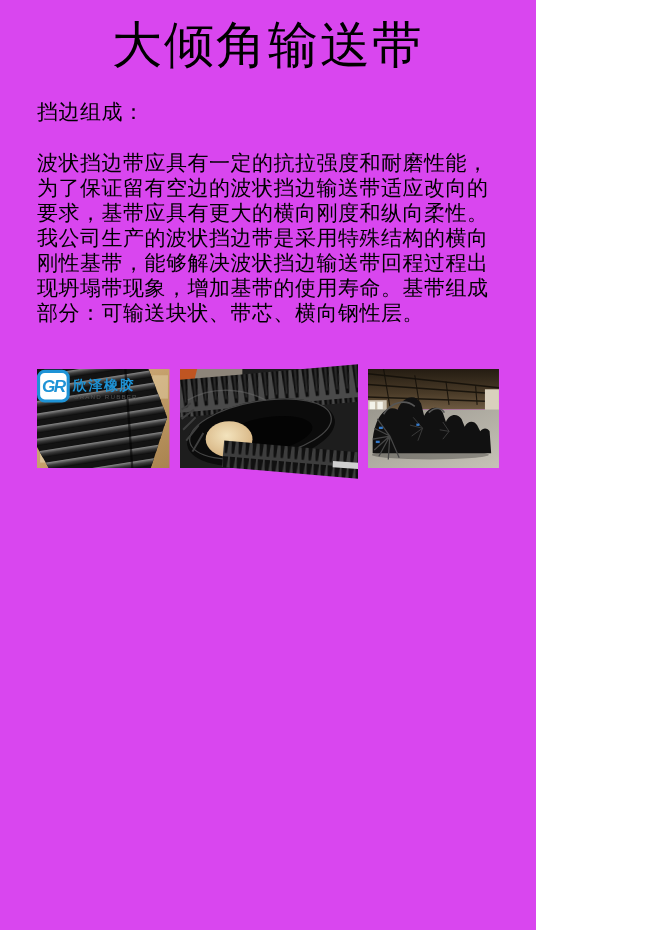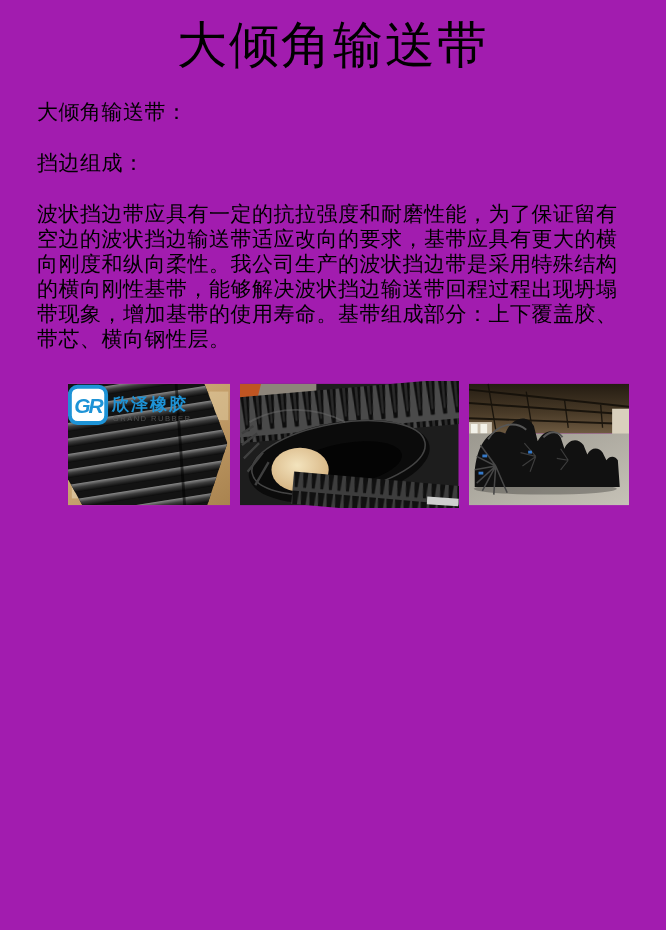--- a/index.html
+++ b/index.html
@@ -2,21 +2,21 @@
 <html><head>
 <meta charset="utf-8">
 <style>
   html,body{margin:0;padding:0;background:#ffffff;}
   body{
     width:666px;
     min-height:930px;
     font-family:"Liberation Sans","DejaVu Sans",sans-serif;
     color:#000;
   }
-  .page{width:666px;min-height:930px;background:#a21caf;overflow:hidden;}
+  .page{width:536px;min-height:930px;background:#d946ef;overflow:hidden;}
   h1.page-title{
     margin:14px 0 23px 0;
     font-size:50px;
     line-height:62px;
     font-weight:400;
     text-align:center;
     letter-spacing:2px;
     color:#000;
   }
   .article{
@@ -28,35 +28,33 @@
   .article p{
     margin:0 0 26px 0;
     text-align:left;
     word-break:break-word;
   }
   .gallery{
     display:flex;
     gap:10px;
     padding:4px 37px;
     align-items:flex-end;
-    margin-left:31px;
   }
   .gallery svg{display:block;}
 </style>
 </head>
 <body>
 
 <div class="page">
 
   <h1 class="page-title">大倾角输送带</h1>
 
   <div class="article">
-    <p>大倾角输送带：</p>
     <p>挡边组成：</p>
-    <p>波状挡边带应具有一定的抗拉强度和耐磨性能，为了保证留有空边的波状挡边输送带适应改向的要求，基带应具有更大的横向刚度和纵向柔性。我公司生产的波状挡边带是采用特殊结构的横向刚性基带，能够解决波状挡边输送带回程过程出现坍塌带现象，增加基带的使用寿命。基带组成部分：上下覆盖胶、带芯、横向钢性层。</p>
+    <p>波状挡边带应具有一定的抗拉强度和耐磨性能，为了保证留有空边的波状挡边输送带适应改向的要求，基带应具有更大的横向刚度和纵向柔性。我公司生产的波状挡边带是采用特殊结构的横向刚性基带，能够解决波状挡边输送带回程过程出现坍塌带现象，增加基带的使用寿命。基带组成部分：可输送块状、带芯、横向钢性层。</p>
   </div>
 
   <div class="gallery">
 
     <svg width="170" height="127" viewBox="0 0 170 127">
       <defs>
         <linearGradient id="wall1" x1="0" y1="0" x2="1" y2="1">
           <stop offset="0" stop-color="#dcc094"></stop>
           <stop offset="0.5" stop-color="#c5a06c"></stop>
           <stop offset="1" stop-color="#a9834f"></stop>

